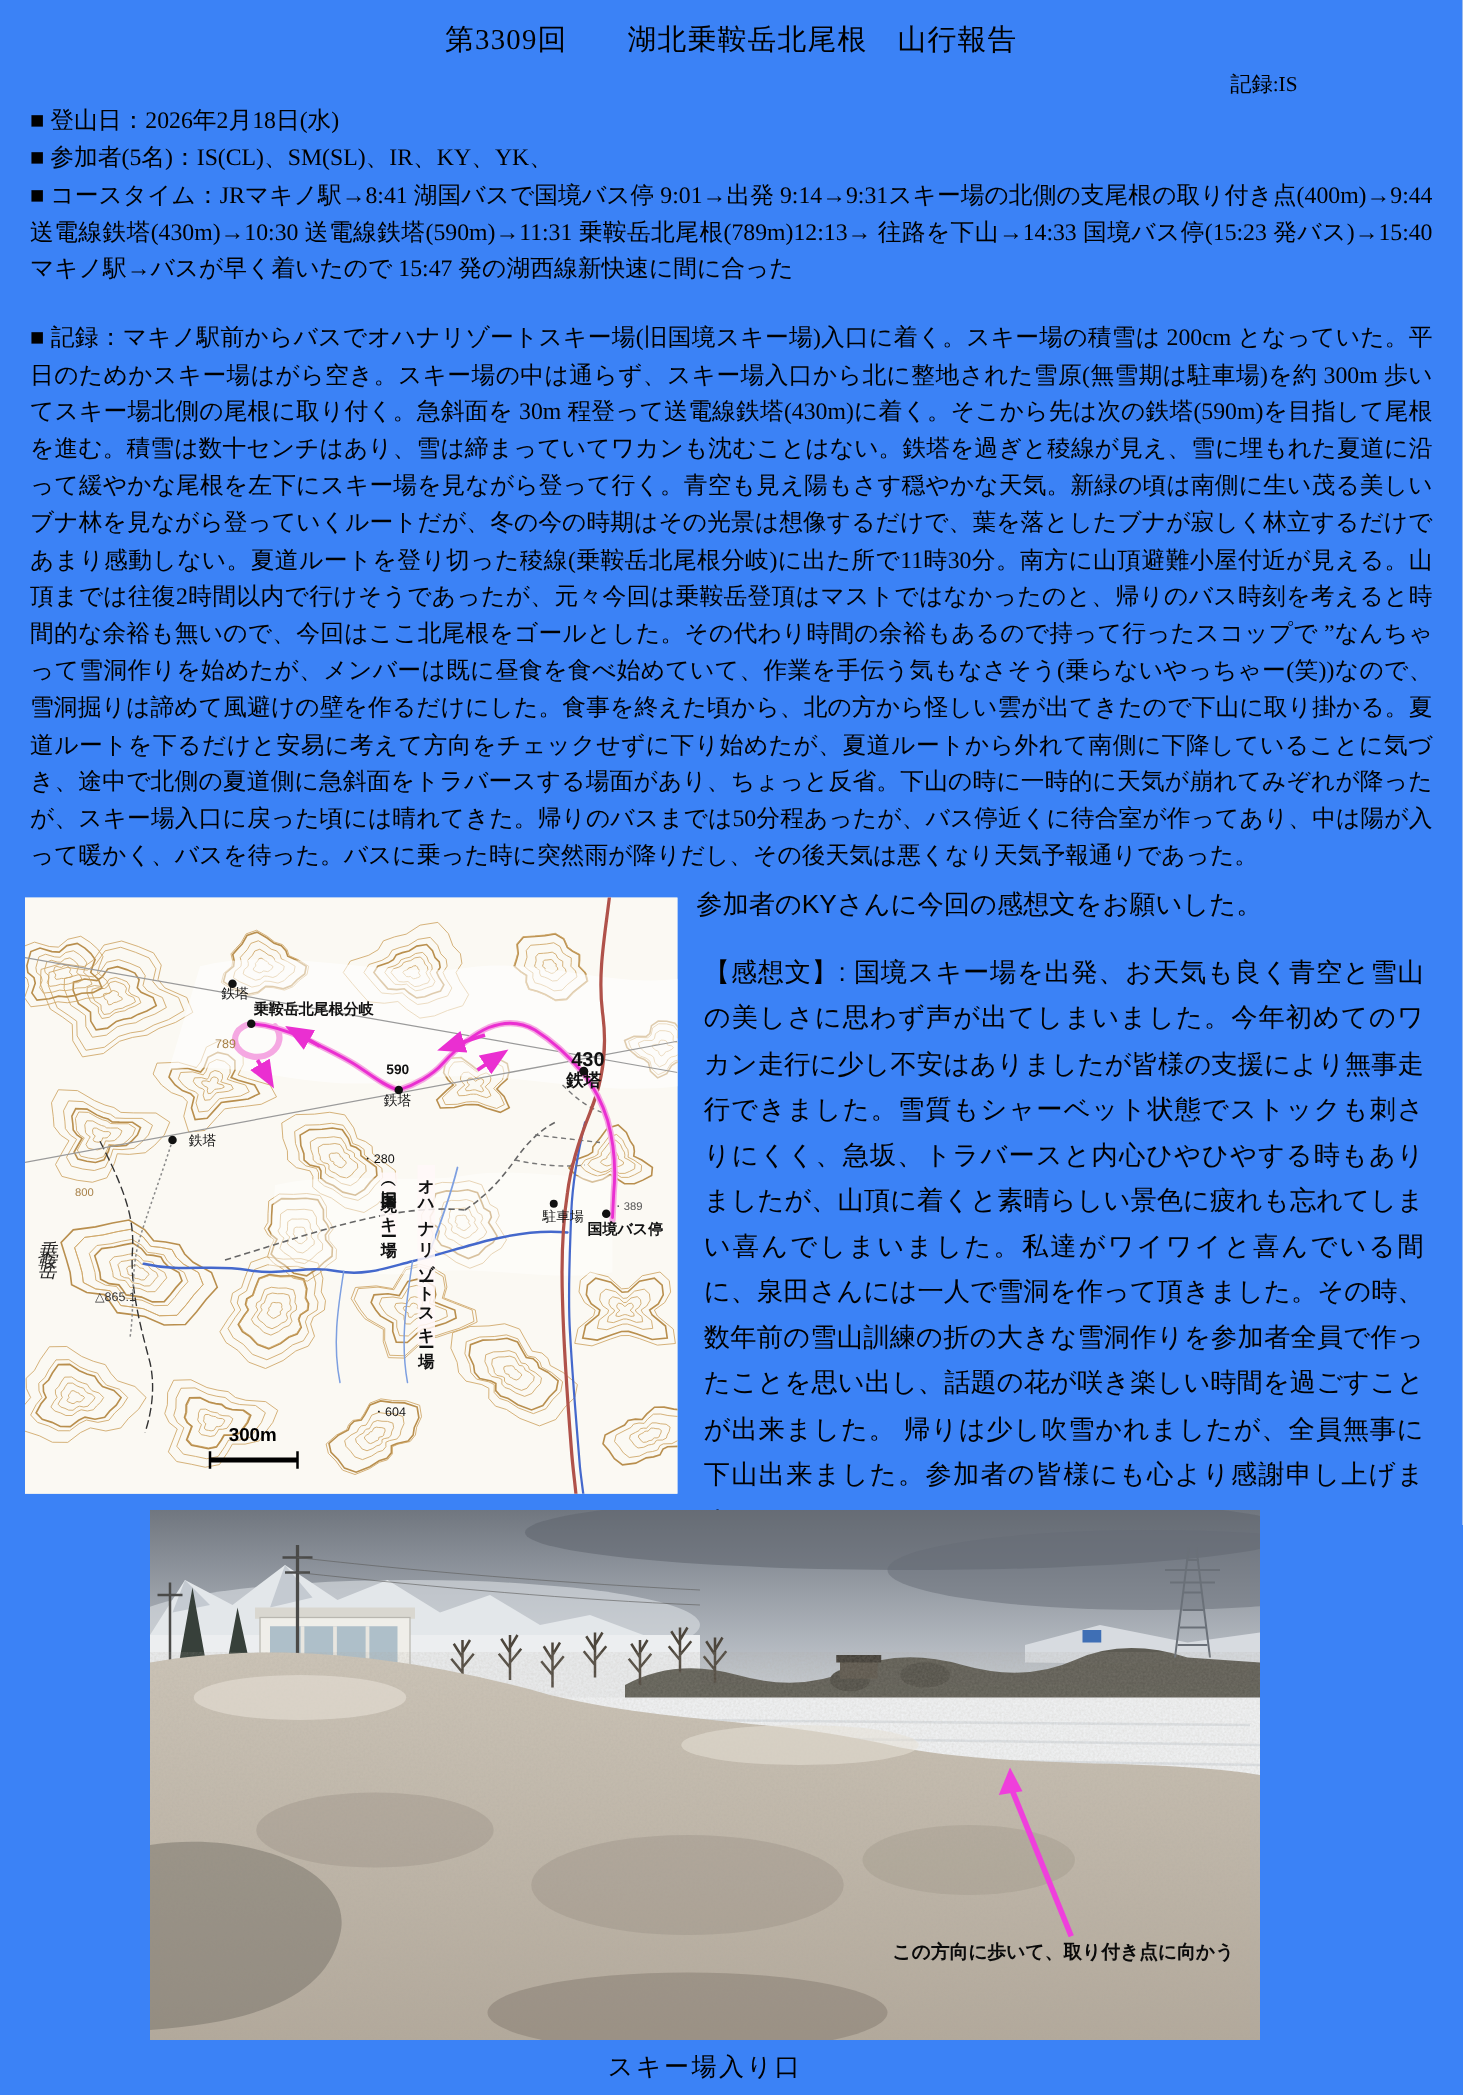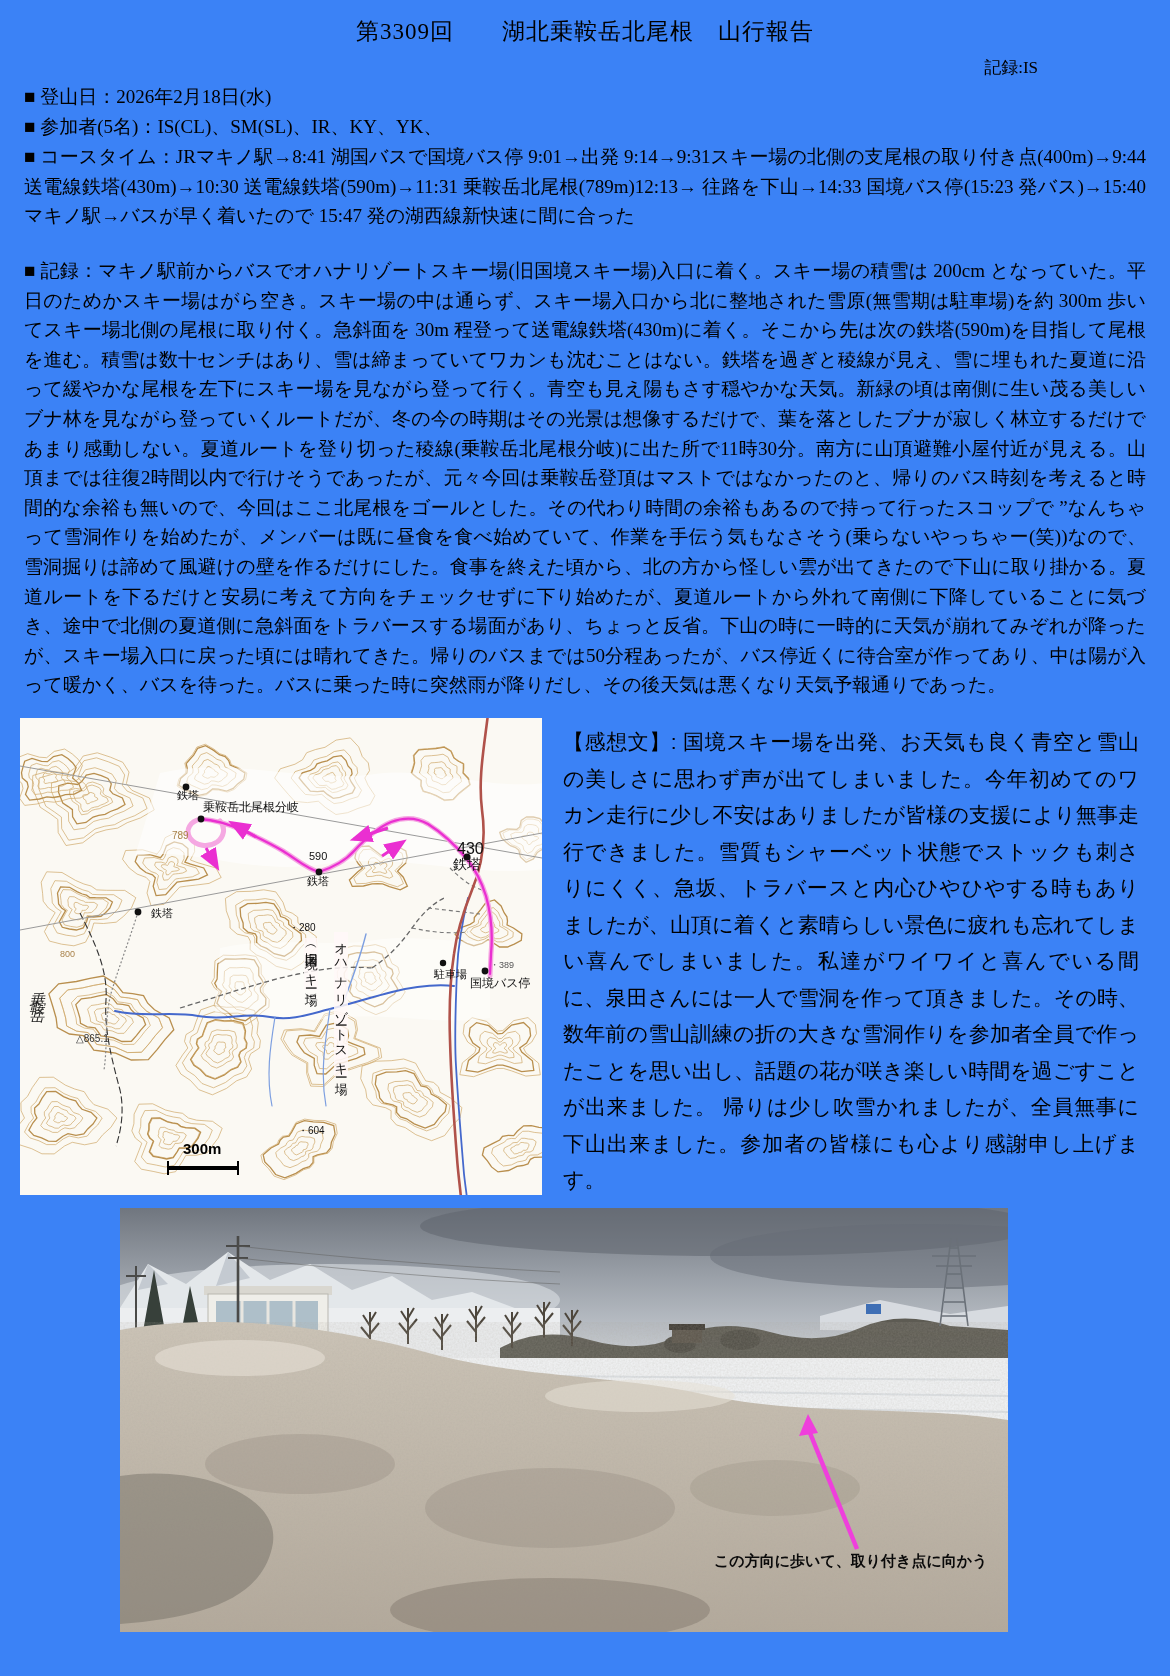--- a/index.html
+++ b/index.html
@@ -10,21 +10,21 @@
   .bodyline{position:absolute;left:24px;width:1122px;font-size:19px;line-height:29.6px;text-align:justify;}
   .l-date{top:82px;}
   .l-part{top:112px;}
   .l-course{top:142px;}
   .l-record{top:256px;}
   
   .map{position:absolute;left:20px;top:718px;width:522px;height:477px;background:#fbf9f3;}
   .map svg{position:absolute;left:0;top:0;}
   .maplabel{position:absolute;font-family:"Liberation Sans",sans-serif;font-size:11px;line-height:1.05;
             color:#111;white-space:nowrap;}
-  .maplabel.b{font-weight:normal;}
+  .maplabel.b{font-weight:bold;}
   .maplabel.tan{color:#a8824a;font-size:10px;}
   .maplabel.gray{color:#555;font-size:9px;}
   .maplabel.vert{writing-mode:vertical-rl;text-orientation:upright;letter-spacing:2px;}
   .maplabel.halo{background:rgba(255,248,248,.85);padding:2px 0;}
   .maplabel.mtn{writing-mode:vertical-rl;text-orientation:upright;font-size:15px;letter-spacing:8px;color:#222;
                 font-family:"Liberation Serif",serif;font-style:italic;}
   .scaletext{position:absolute;left:163px;top:422px;font-family:"Liberation Sans",sans-serif;
              font-weight:bold;font-size:15px;}
   .impression{position:absolute;left:545px;top:706px;width:612px;font-family:"Liberation Sans",sans-serif;
               font-size:21px;line-height:36.5px;text-align:justify;}
@@ -255,20 +255,21 @@
     <span class="maplabel b vert halo" style="left:314px;top:214px;font-size:13px;">オハナリゾートスキー場</span>
     <span class="maplabel b vert halo" style="left:284px;top:220px;font-size:13px;">（旧国境スキー場）</span>
     <span class="maplabel" style="left:414px;top:251px;">駐車場</span>
     <span class="maplabel b" style="left:450px;top:259px;font-size:12px;">国境バス停</span>
     <span class="maplabel gray" style="left:470px;top:243px;">・389</span>
     <span class="maplabel" style="left:278px;top:408px;font-size:10px;">・604</span>
     <span class="scaletext">300m</span>
   </div>
 
   <div class="impression">
+    <p class="intro">参加者のKYさんに今回の感想文をお願いした。</p>
     <p class="body">【感想文】:  国境スキー場を出発、お天気も良く青空と雪山の美しさに思わず声が出てしまいました。今年初めてのワカン走行に少し不安はありましたが皆様の支援により無事走行できました。雪質もシャーベット状態でストックも刺さりにくく、急坂、トラバースと内心ひやひやする時もありましたが、山頂に着くと素晴らしい景色に疲れも忘れてしまい喜んでしまいました。私達がワイワイと喜んでいる間に、泉田さんには一人で雪洞を作って頂きました。その時、数年前の雪山訓練の折の大きな雪洞作りを参加者全員で作ったことを思い出し、話題の花が咲き楽しい時間を過ごすことが出来ました。 帰りは少し吹雪かれましたが、全員無事に下山出来ました。参加者の皆様にも心より感謝申し上げます。</p>
   </div>
 
   <div class="photo">
     <svg width="888" height="424" viewBox="0 0 888 424">
       <defs>
         <linearGradient id="skyg" x1="0" y1="0" x2="0" y2="1">
           <stop offset="0%" stop-color="#70767f"></stop>
             <stop offset="45%" stop-color="#9aa0a8"></stop>
             <stop offset="100%" stop-color="#ccd1d7"></stop>
@@ -356,13 +357,14 @@
       <ellipse cx="430" cy="402" rx="160" ry="32" fill="#776f63" opacity="0.4"></ellipse>
 
       <g>
         <line x1="737" y1="341" x2="688" y2="220" stroke="#ef3fdc" stroke-width="4.5"></line>
         <polygon points="688,206 679,228 698,225" fill="#ef3fdc"></polygon>
       </g>
     </svg>
     <div class="photo-annotation">この方向に歩いて、取り付き点に向かう</div>
   </div>
 
+  <div class="caption">スキー場入り口</div>
 </div>
 
 </body></html>

